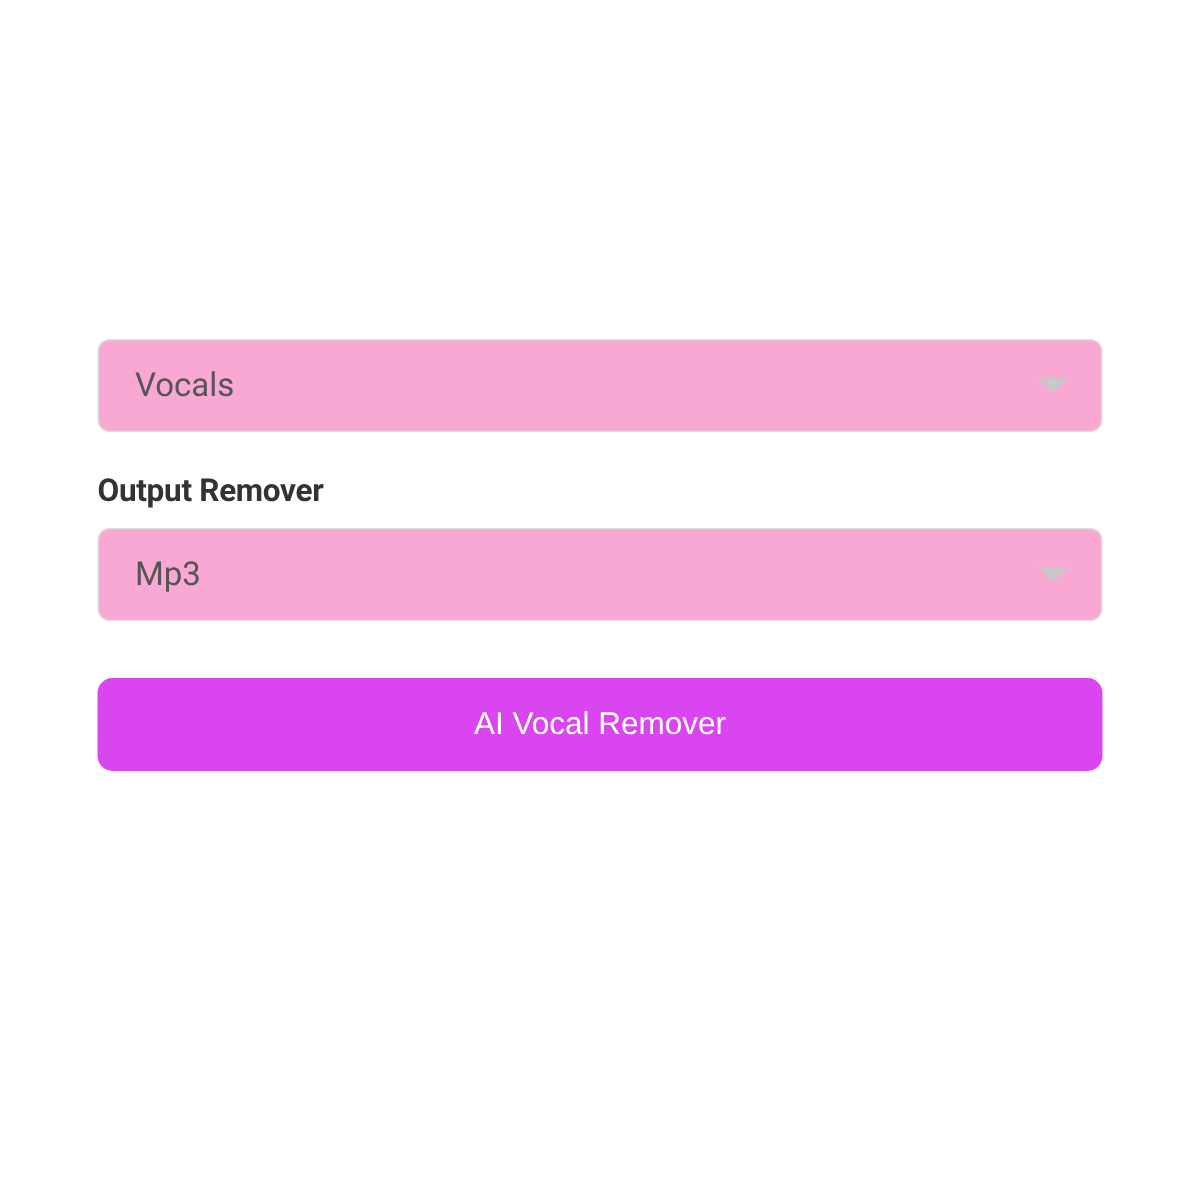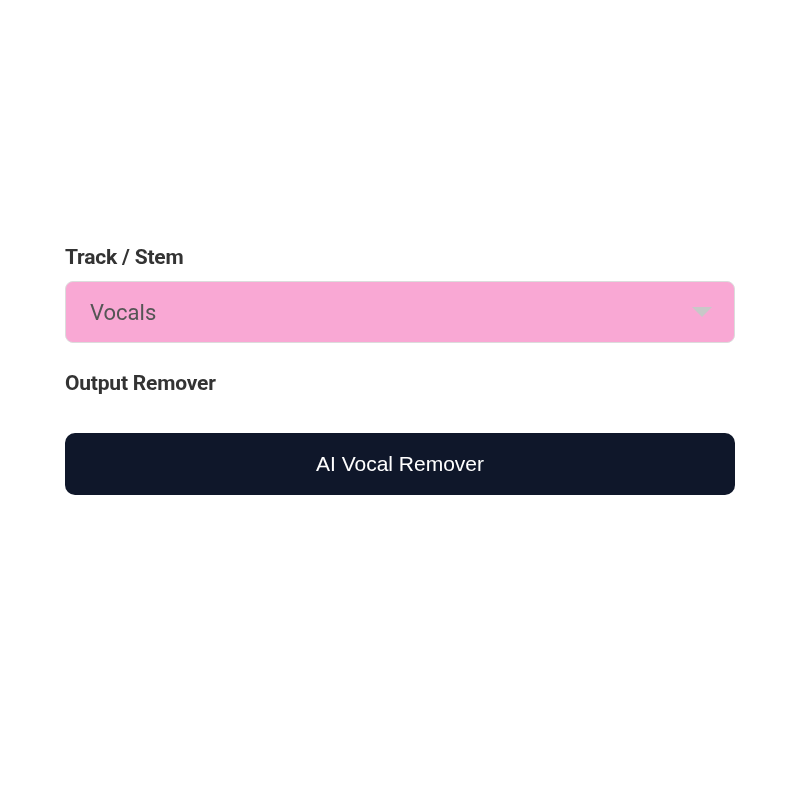--- a/index.html
+++ b/index.html
@@ -52,45 +52,48 @@
     }
     .chevron-icon {
       width: 0;
       height: 0;
       border-left: 10px solid transparent;
       border-right: 10px solid transparent;
       border-top: 10px solid #c8c8c8;
     }
     .submit-button {
       height: 62px;
-      background: #0f172a;
+      background: #d946ef;
       border: none;
       border-radius: 10px;
       color: #ffffff;
       font-size: 21px;
       font-weight: 500;
       cursor: pointer;
       display: flex;
       align-items: center;
       justify-content: center;
       margin-top: 10px;
     }
   </style>
 </head>
 <body>
 
 <div class="form-container">
 
   <div class="field-group">
-    <label class="field-label">Track / Stem</label>
     <div class="select-box">
       <span class="select-value">Vocals</span>
       <span class="chevron-icon"></span>
     </div>
   </div>
 
   <div class="field-group">
     <label class="field-label">Output Remover</label>
+    <div class="select-box">
+      <span class="select-value">Mp3</span>
+      <span class="chevron-icon"></span>
+    </div>
   </div>
 
   <button class="submit-button">AI Vocal Remover</button>
 
 </div>
 
 </body></html>

